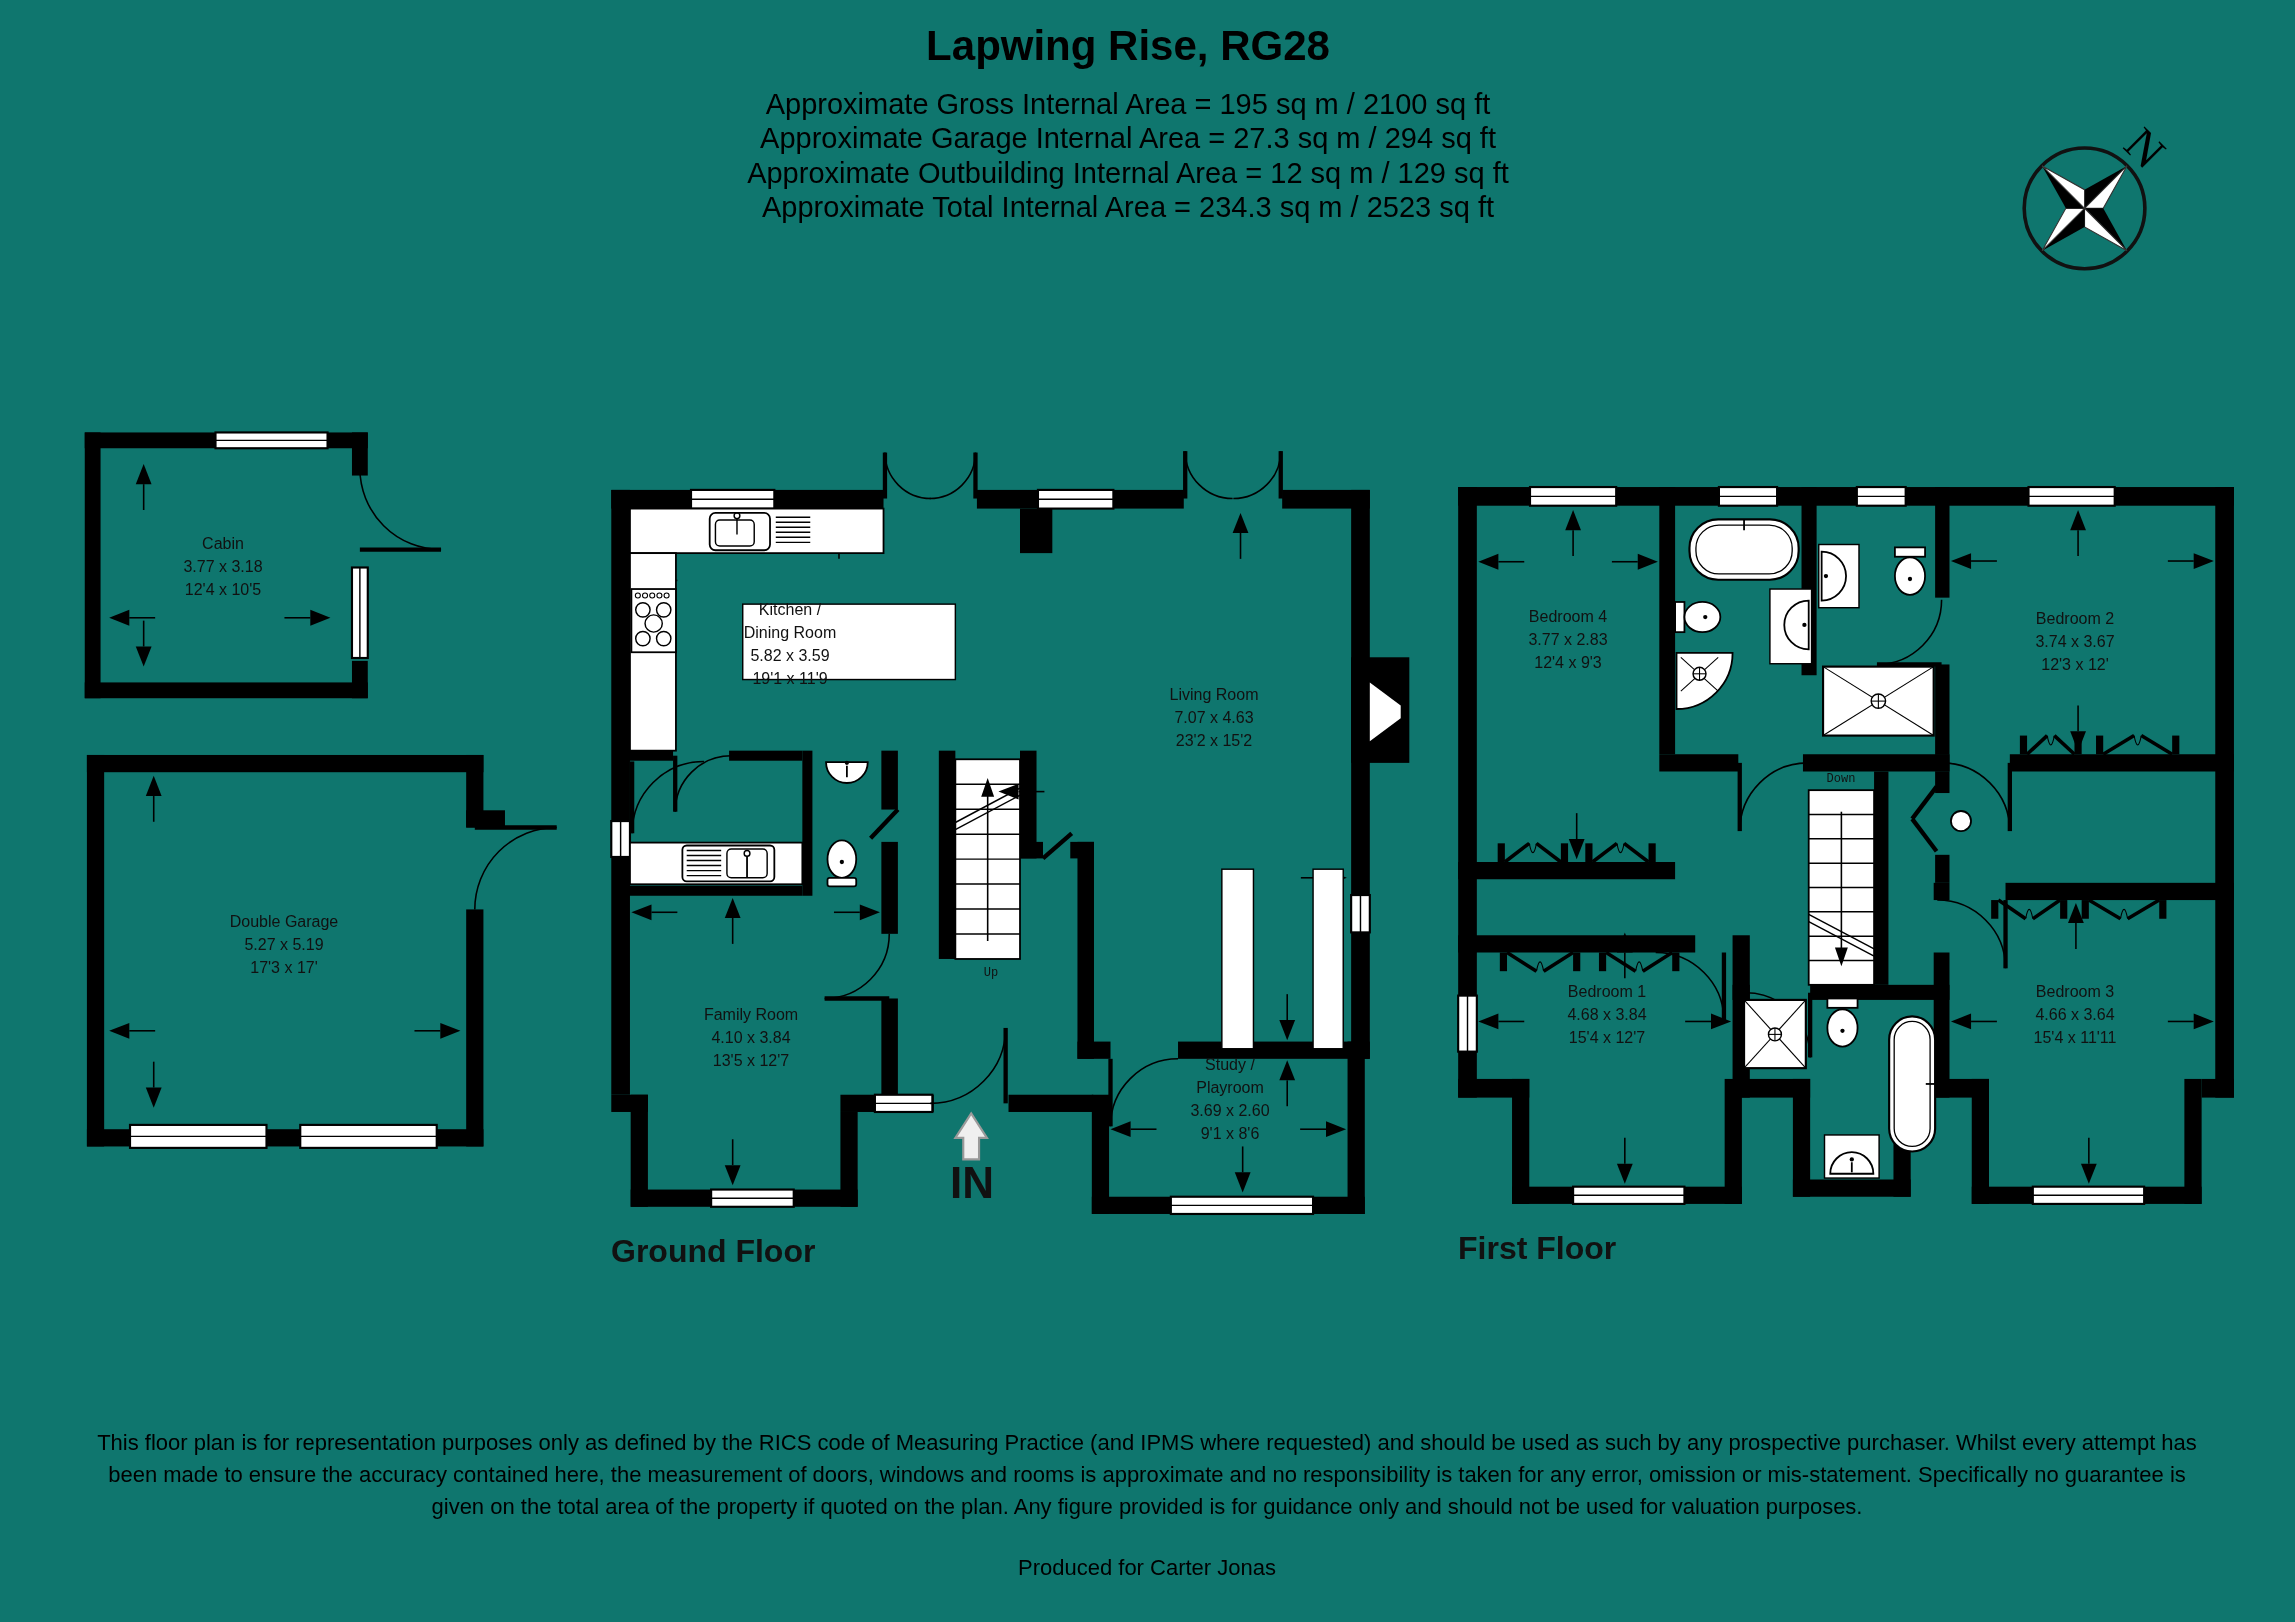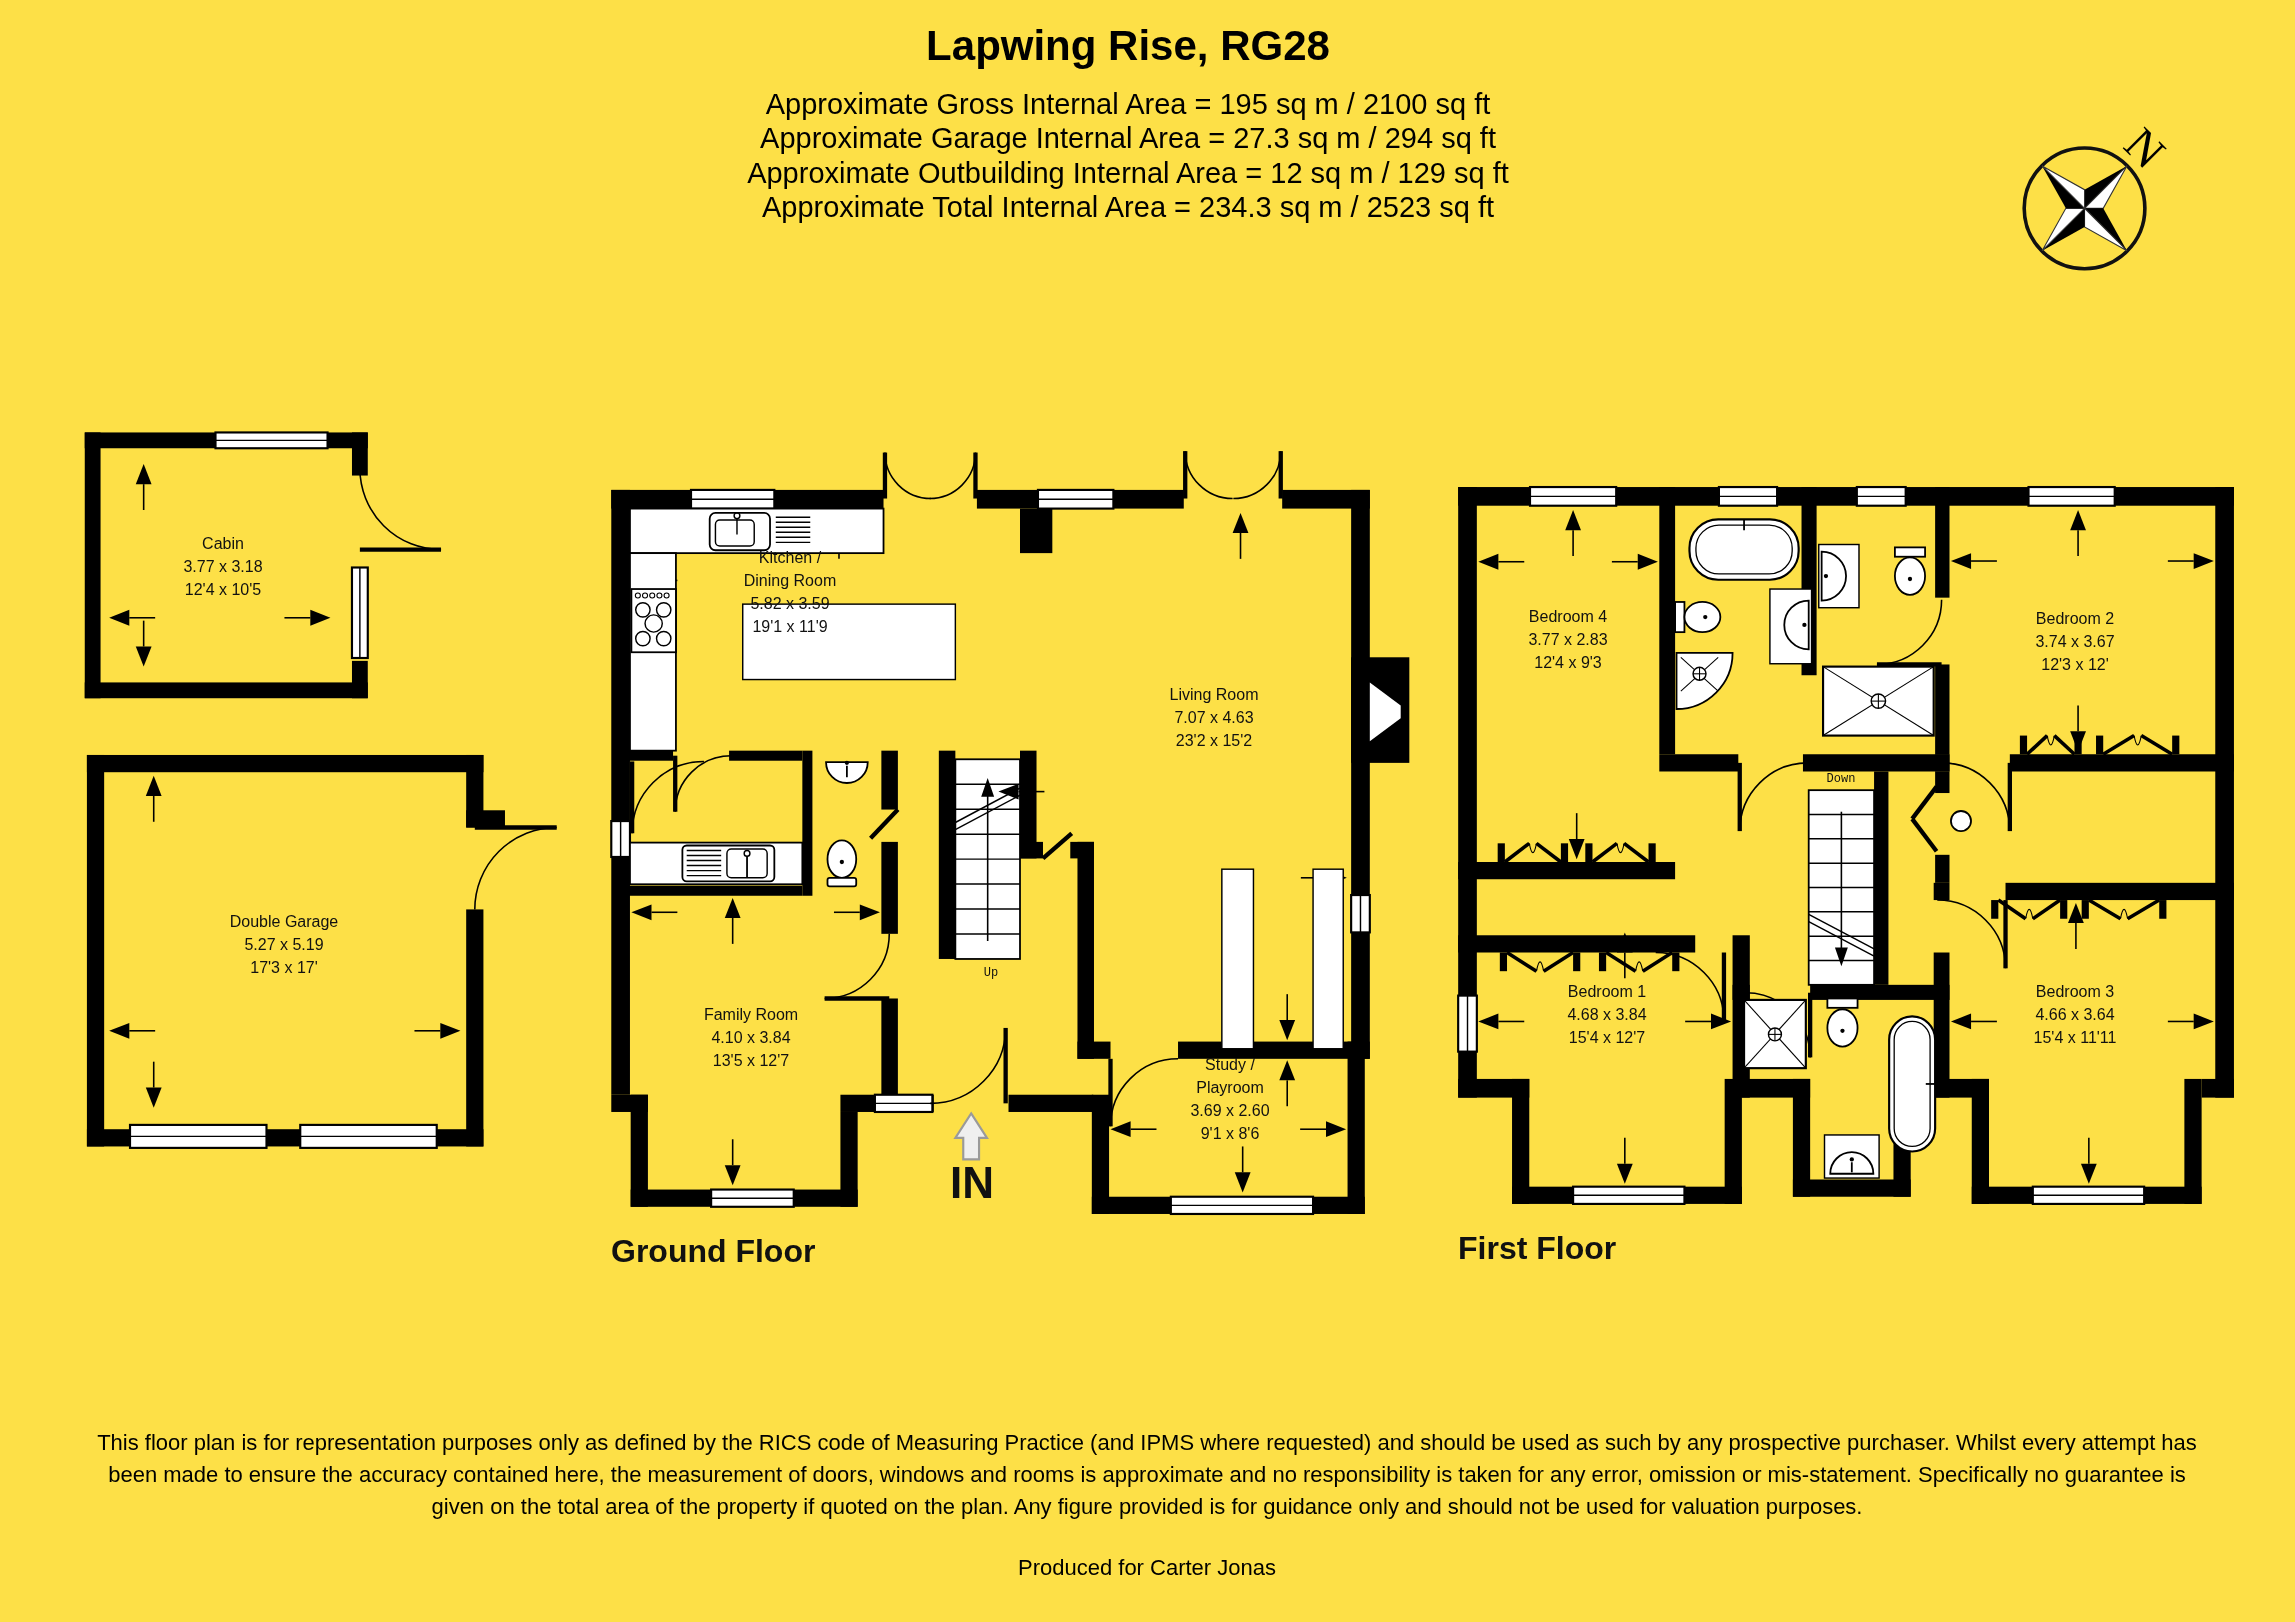--- a/index.html
+++ b/index.html
@@ -1,16 +1,16 @@
 <!DOCTYPE html>
 <html style="font-size:11.5px"><head>
 <meta charset="utf-8">
 <style>
   html,body{margin:0;padding:0;background:#ffffff;}
-  #screen{position:relative;width:2295px;height:1622px;background:#fde047;overflow:hidden;
+  #screen{position:relative;width:2295px;height:1622px;background:#0f766e;overflow:hidden;
           font-family:"Liberation Sans",sans-serif;color:#000;}
   #plan-svg{position:absolute;left:0;top:0;}
   .abs{position:absolute;}
   .room-label{position:absolute;transform:translate(-50%,-50%);text-align:center;
               font-size:16px;line-height:23px;white-space:nowrap;color:#111;}
   .small-label{position:absolute;transform:translate(-50%,-50%);font-size:12px;color:#111;white-space:nowrap;font-family:Liberation Mono, monospace;}
   .floor-label{position:absolute;font-size:32px;font-weight:bold;color:#111;white-space:nowrap;}
   .in-label{position:absolute;transform:translate(-50%,-50%);font-size:44px;font-weight:bold;color:#111;}
   .main-title{position:absolute;left:1128px;transform:translateX(-50%);top:21.6px;
               font-size:42px;font-weight:bold;white-space:nowrap;}
@@ -524,21 +524,21 @@
   <div class="room-label" style="left:223px;top:566px">
     <div>Cabin</div>
     <div>3.77 x 3.18</div>
     <div>12'4 x 10'5</div>
   </div>
   <div class="room-label" style="left:284px;top:944px">
     <div>Double Garage</div>
     <div>5.27 x 5.19</div>
     <div>17'3 x 17'</div>
   </div>
-  <div class="room-label" style="left:790px;top:592px">
+  <div class="room-label" style="left:790px;top:644px">
     <div>Kitchen /</div>
     <div>Dining Room</div>
     <div>5.82 x 3.59</div>
     <div>19'1 x 11'9</div>
   </div>
   <div class="room-label" style="left:1214px;top:717px">
     <div>Living Room</div>
     <div>7.07 x 4.63</div>
     <div>23'2 x 15'2</div>
   </div>

